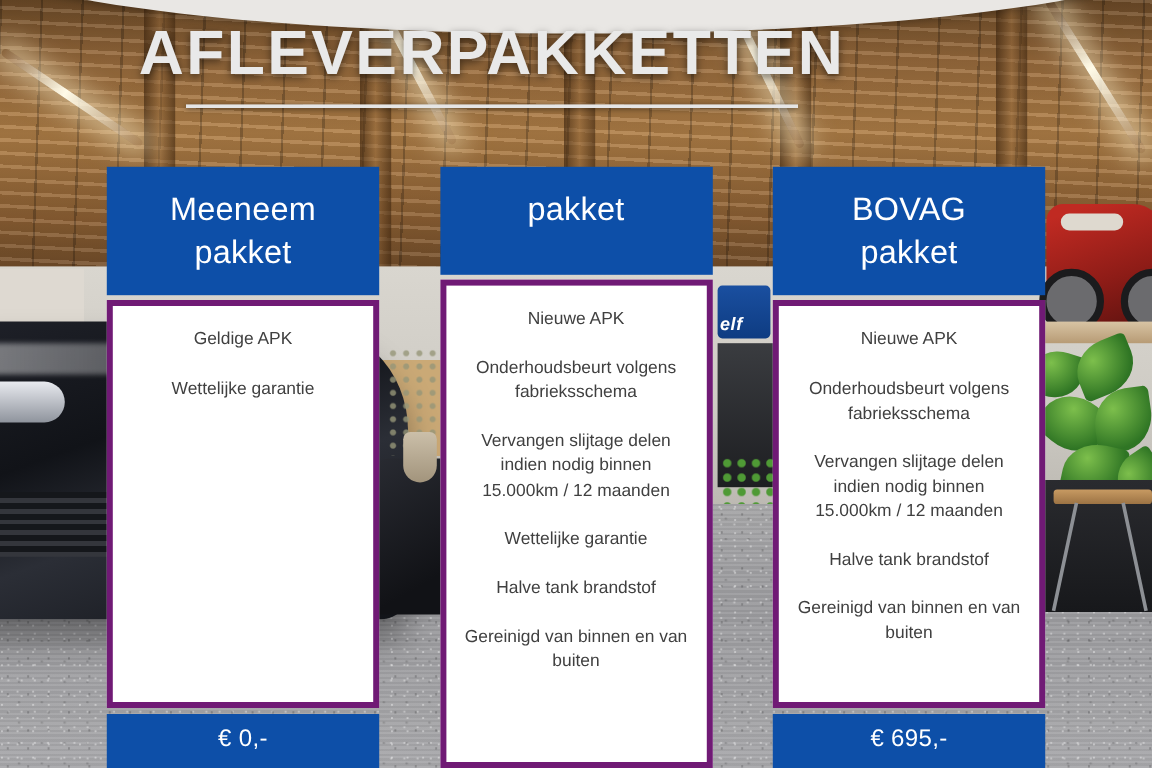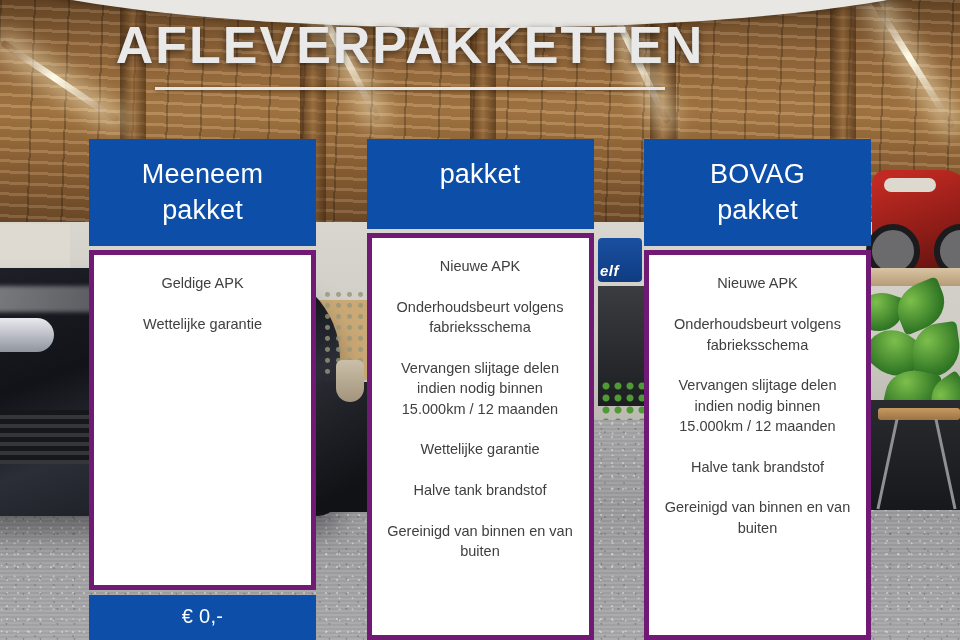--- a/index.html
+++ b/index.html
@@ -399,16 +399,17 @@
         <div>pakket</div>
       </div>
       <div class="card-body">
         <p class="feature">Nieuwe APK</p>
         <p class="feature">Onderhoudsbeurt volgens fabrieksschema</p>
         <p class="feature">Vervangen slijtage delen indien nodig binnen 15.000km / 12 maanden</p>
         <p class="feature">Halve tank brandstof</p>
         <p class="feature">Gereinigd van binnen en van buiten</p>
 
       </div>
+      <div class="card-footer">€ 695,-</div>
     </div>
 
   </div>
 </div>
 
 </body></html>

